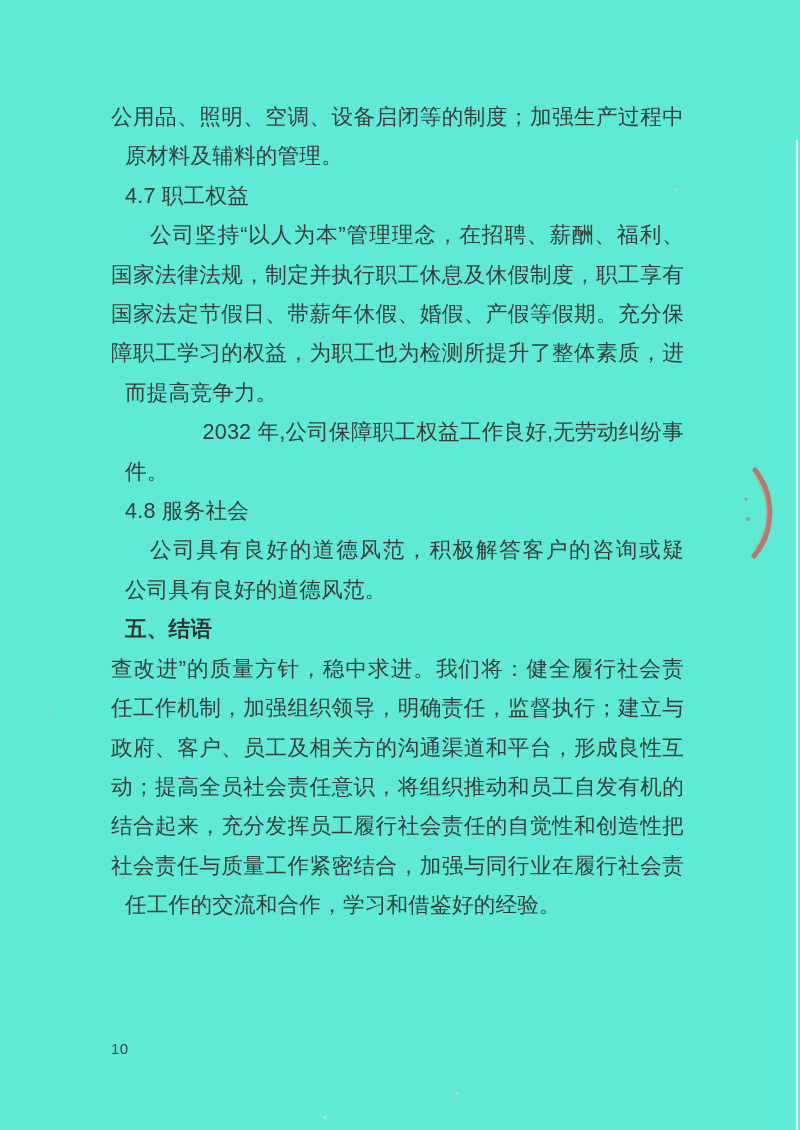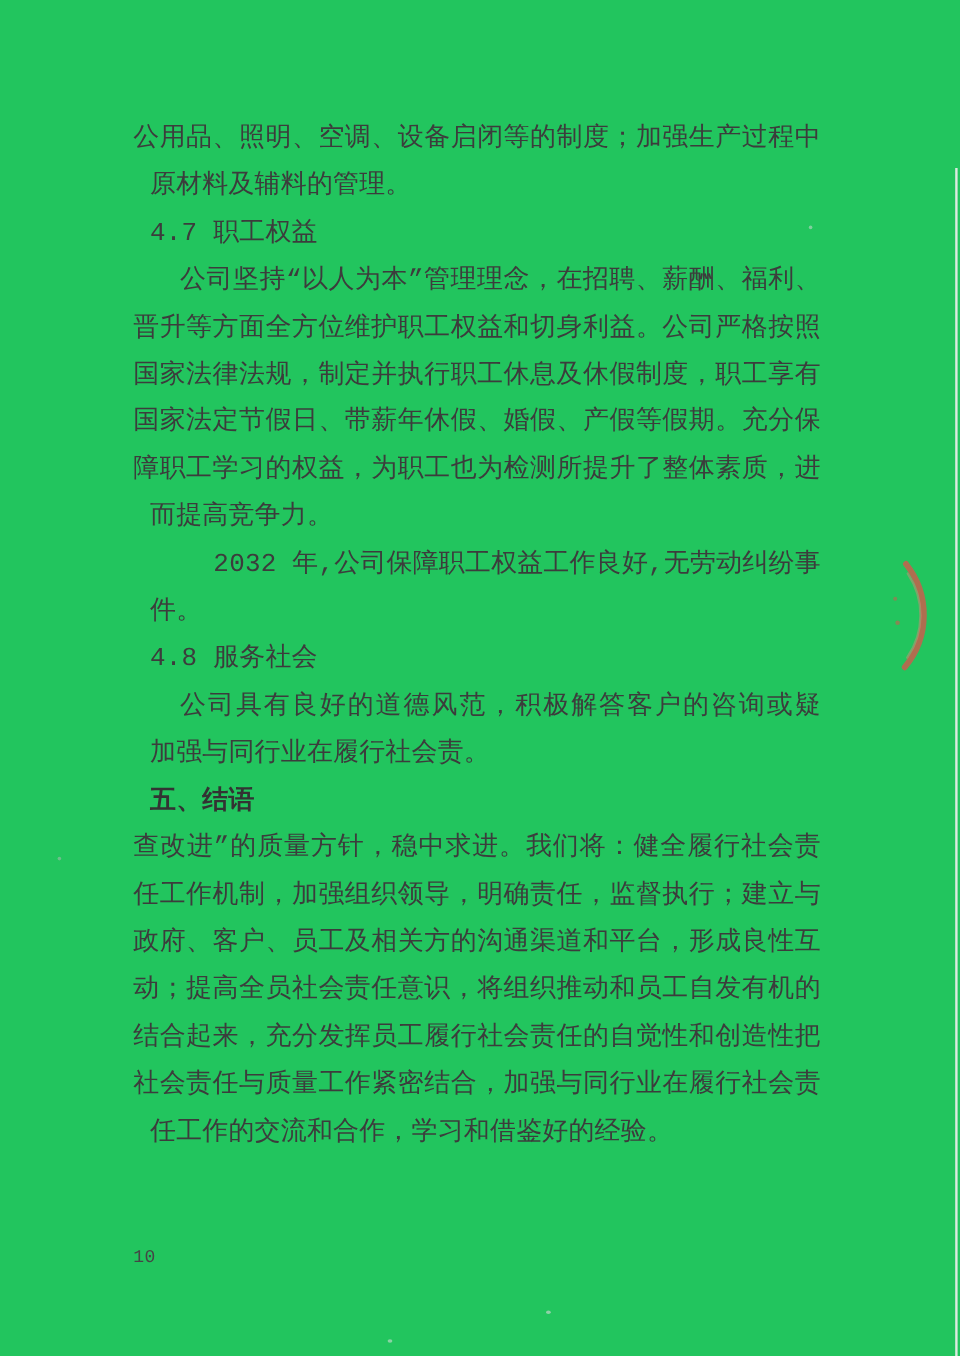--- a/index.html
+++ b/index.html
@@ -1,21 +1,21 @@
 <!DOCTYPE html>
 <html><head>
 <meta charset="utf-8">
 <style>
   html,body{margin:0;padding:0;background:#ffffff;}
   .page{
     position:relative;
     width:800px;height:1130px;
-    background:#22c55e;
+    background:#5eead4;
     overflow:hidden;
-    font-family:Liberation Mono, monospace;
+    font-family:Liberation Sans, sans-serif;
   }
   .text-block{
     position:absolute;
     left:111px;top:97px;
     width:573px;
     font-size:21.6px;
     line-height:39.4px;
     color:#3c3c3c;
     letter-spacing:0.2px;
   }
@@ -54,29 +54,28 @@
 </head>
 <body>
 
 <div class="page">
 
   <div class="text-block">
       <div class="line just">公用品、照明、空调、设备启闭等的制度；加强生产过程中</div>
       <div class="line end">原材料及辅料的管理。</div>
       <div class="line end heading">4.7 职工权益</div>
       <div class="line just indent">公司坚持“以人为本”管理理念，在招聘、薪酬、福利、</div>
-      <div class="line just">晋升等方面全方位维护职工权益和切身利益。公司严格按照</div>
       <div class="line just">国家法律法规，制定并执行职工休息及休假制度，职工享有</div>
       <div class="line just">国家法定节假日、带薪年休假、婚假、产假等假期。充分保</div>
       <div class="line just">障职工学习的权益，为职工也为检测所提升了整体素质，进</div>
       <div class="line end">而提高竞争力。</div>
       <div class="line end indent">2032 年,公司保障职工权益工作良好,无劳动纠纷事件。</div>
       <div class="line end heading">4.8 服务社会</div>
       <div class="line just indent">公司具有良好的道德风范，积极解答客户的咨询或疑</div>
-      <div class="line end">加强与同行业在履行社会责。</div>
+      <div class="line end">公司具有良好的道德风范。</div>
       <div class="line end heading-bold">五、结语</div>
       <div class="line just">查改进”的质量方针，稳中求进。我们将：健全履行社会责</div>
       <div class="line just">任工作机制，加强组织领导，明确责任，监督执行；建立与</div>
       <div class="line just">政府、客户、员工及相关方的沟通渠道和平台，形成良性互</div>
       <div class="line just">动；提高全员社会责任意识，将组织推动和员工自发有机的</div>
       <div class="line just">结合起来，充分发挥员工履行社会责任的自觉性和创造性把</div>
       <div class="line just">社会责任与质量工作紧密结合，加强与同行业在履行社会责</div>
       <div class="line end">任工作的交流和合作，学习和借鉴好的经验。</div>
     </div>
 

